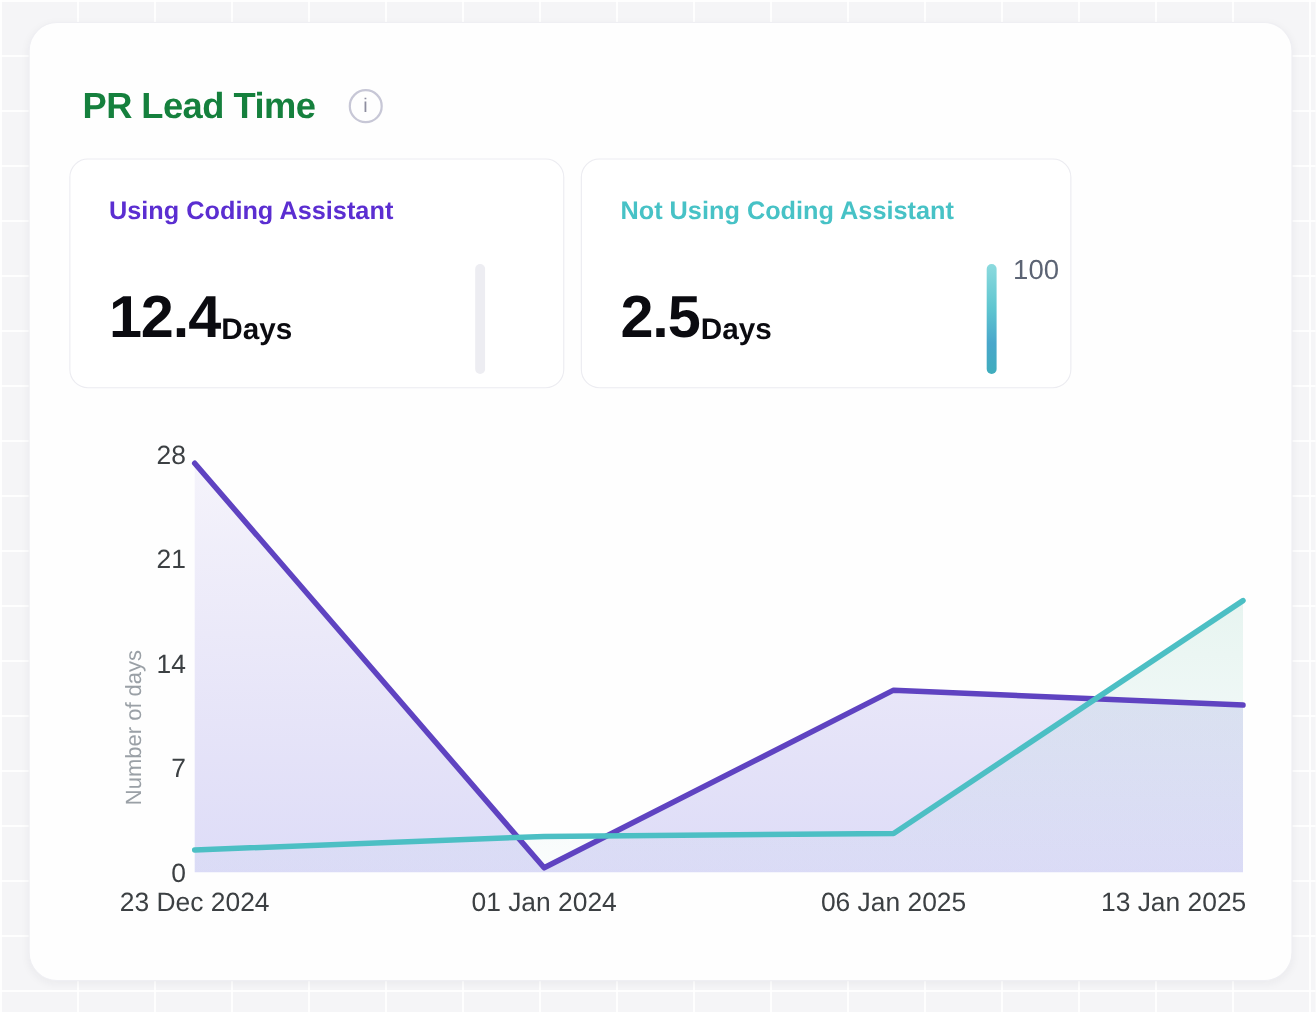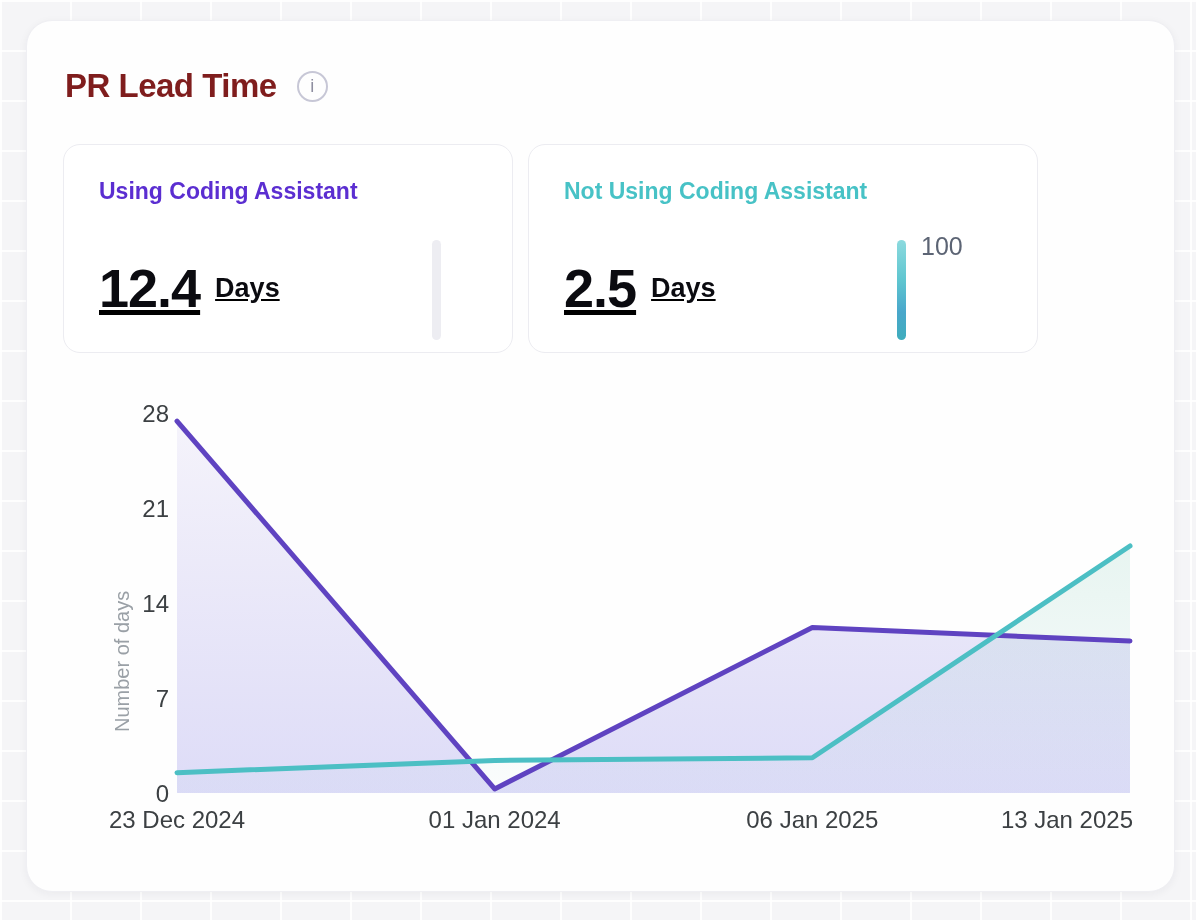--- a/index.html
+++ b/index.html
@@ -29,25 +29,25 @@
     box-sizing: border-box;
   }
   .panel-header {
     position: absolute;
     left: 36px; top: 44px;
     display: flex;
     align-items: center;
     gap: 18px;
   }
   .page-title {
-    margin: 2px;
+    margin: 12px;
     font-size: 33px;
     font-weight: 700;
     letter-spacing: -0.5px;
-    color: #7f1d1d;
+    color: #15803d;
   }
   .info {
     width: 31px; height: 31px;
     border: 2.5px solid #c7c7d6;
     border-radius: 50%;
     box-sizing: border-box;
     display: flex;
     align-items: center;
     justify-content: center;
     color: #8e8ea0;
@@ -60,36 +60,35 @@
   .stat-card {
     position: absolute;
     top: 123px;
     height: 209px;
     background: #ffffff;
     border: 1px solid #ececf1;
     border-radius: 17px;
     box-sizing: border-box;
   }
   .stat-card.card-0 { left: 36px;  width: 450px; }
-  .stat-card.card-1 { left: 501px; width: 510px; }
+  .stat-card.card-1 { left: 501px; width: 446px; }
   .stat-title {
     position: absolute;
     left: 35px; top: 33px;
     font-size: 23px;
     font-weight: 700;
   }
   .accent-purple { color: #5b2ed1; }
   .accent-teal   { color: #47c2c6; }
   .stat-value-row {
     position: absolute;
     left: 35px; top: 116px;
     display: flex;
-    align-items: center;
-    gap: 15px;
-    text-decoration: underline;
+    align-items: flex-end;
+    gap: 1px;
   }
   .stat-value {
     font-size: 54px;
     line-height: 54px;
     font-weight: 800;
     letter-spacing: -1px;
     color: #0b0b10;
   }
   .stat-unit {
     font-size: 27px;

